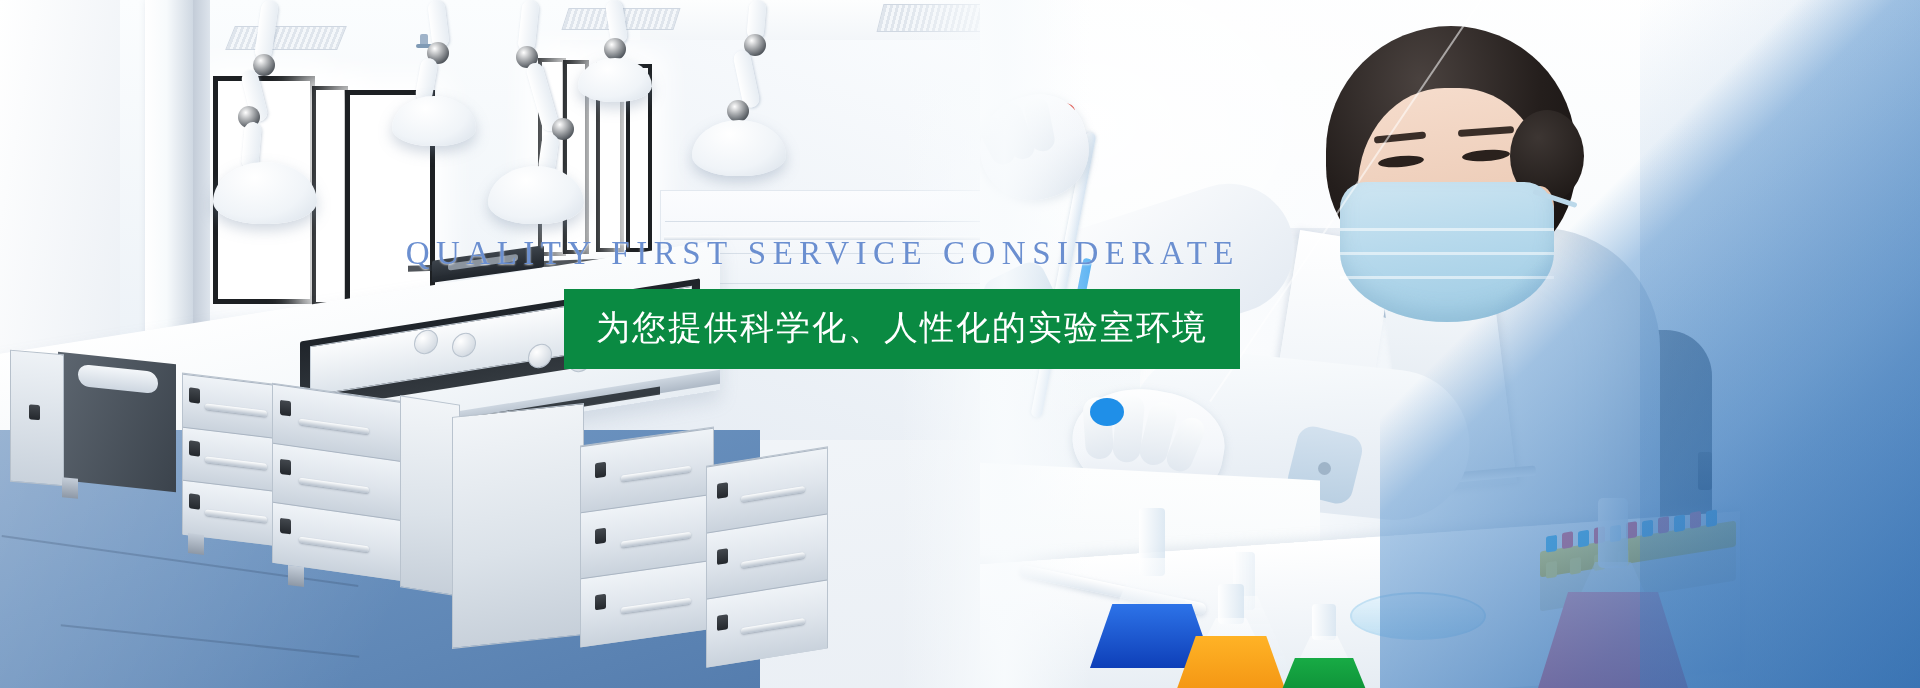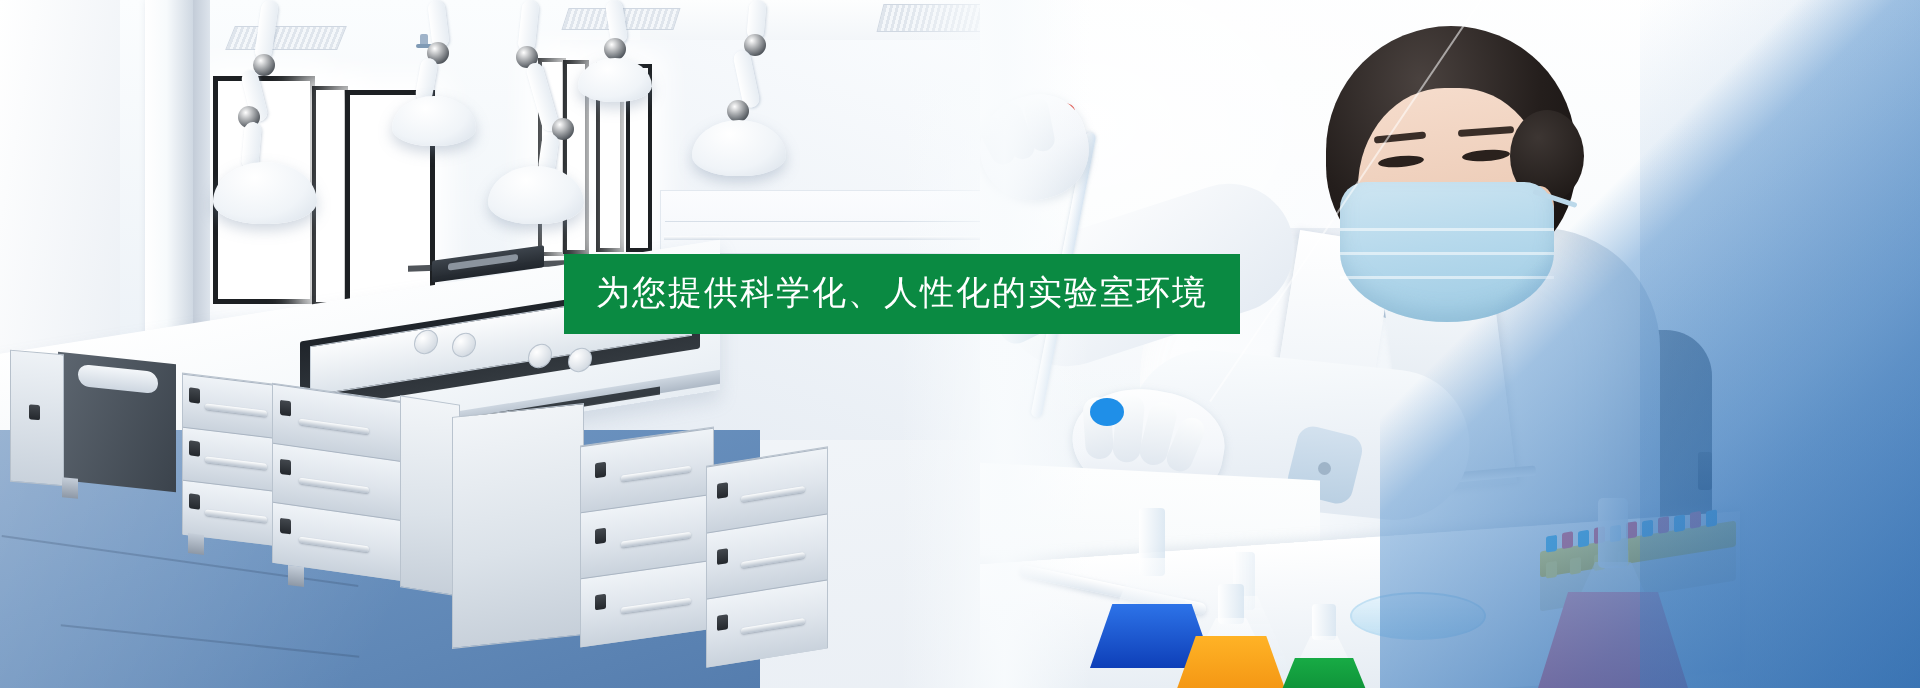--- a/index.html
+++ b/index.html
@@ -558,18 +558,19 @@
     </div>
 
     <div class="blue-wedge" style="left:400px;width:540px;"></div>
     <div class="blue-wedge2" style="left:660px;width:280px;"></div>
     <div class="wedge-line" style="left:520px;"></div>
   </div>
 
   <div class="seam"></div>
 
   <div class="copy">
+    <p class="eyebrow">QUALITY FIRST SERVICE CONSIDERATE</p>
     <div class="subbar">
       <span>为您提供科学化、人性化的实验室环境</span>
     </div>
   </div>
 
 </div>
 
 </body></html>

